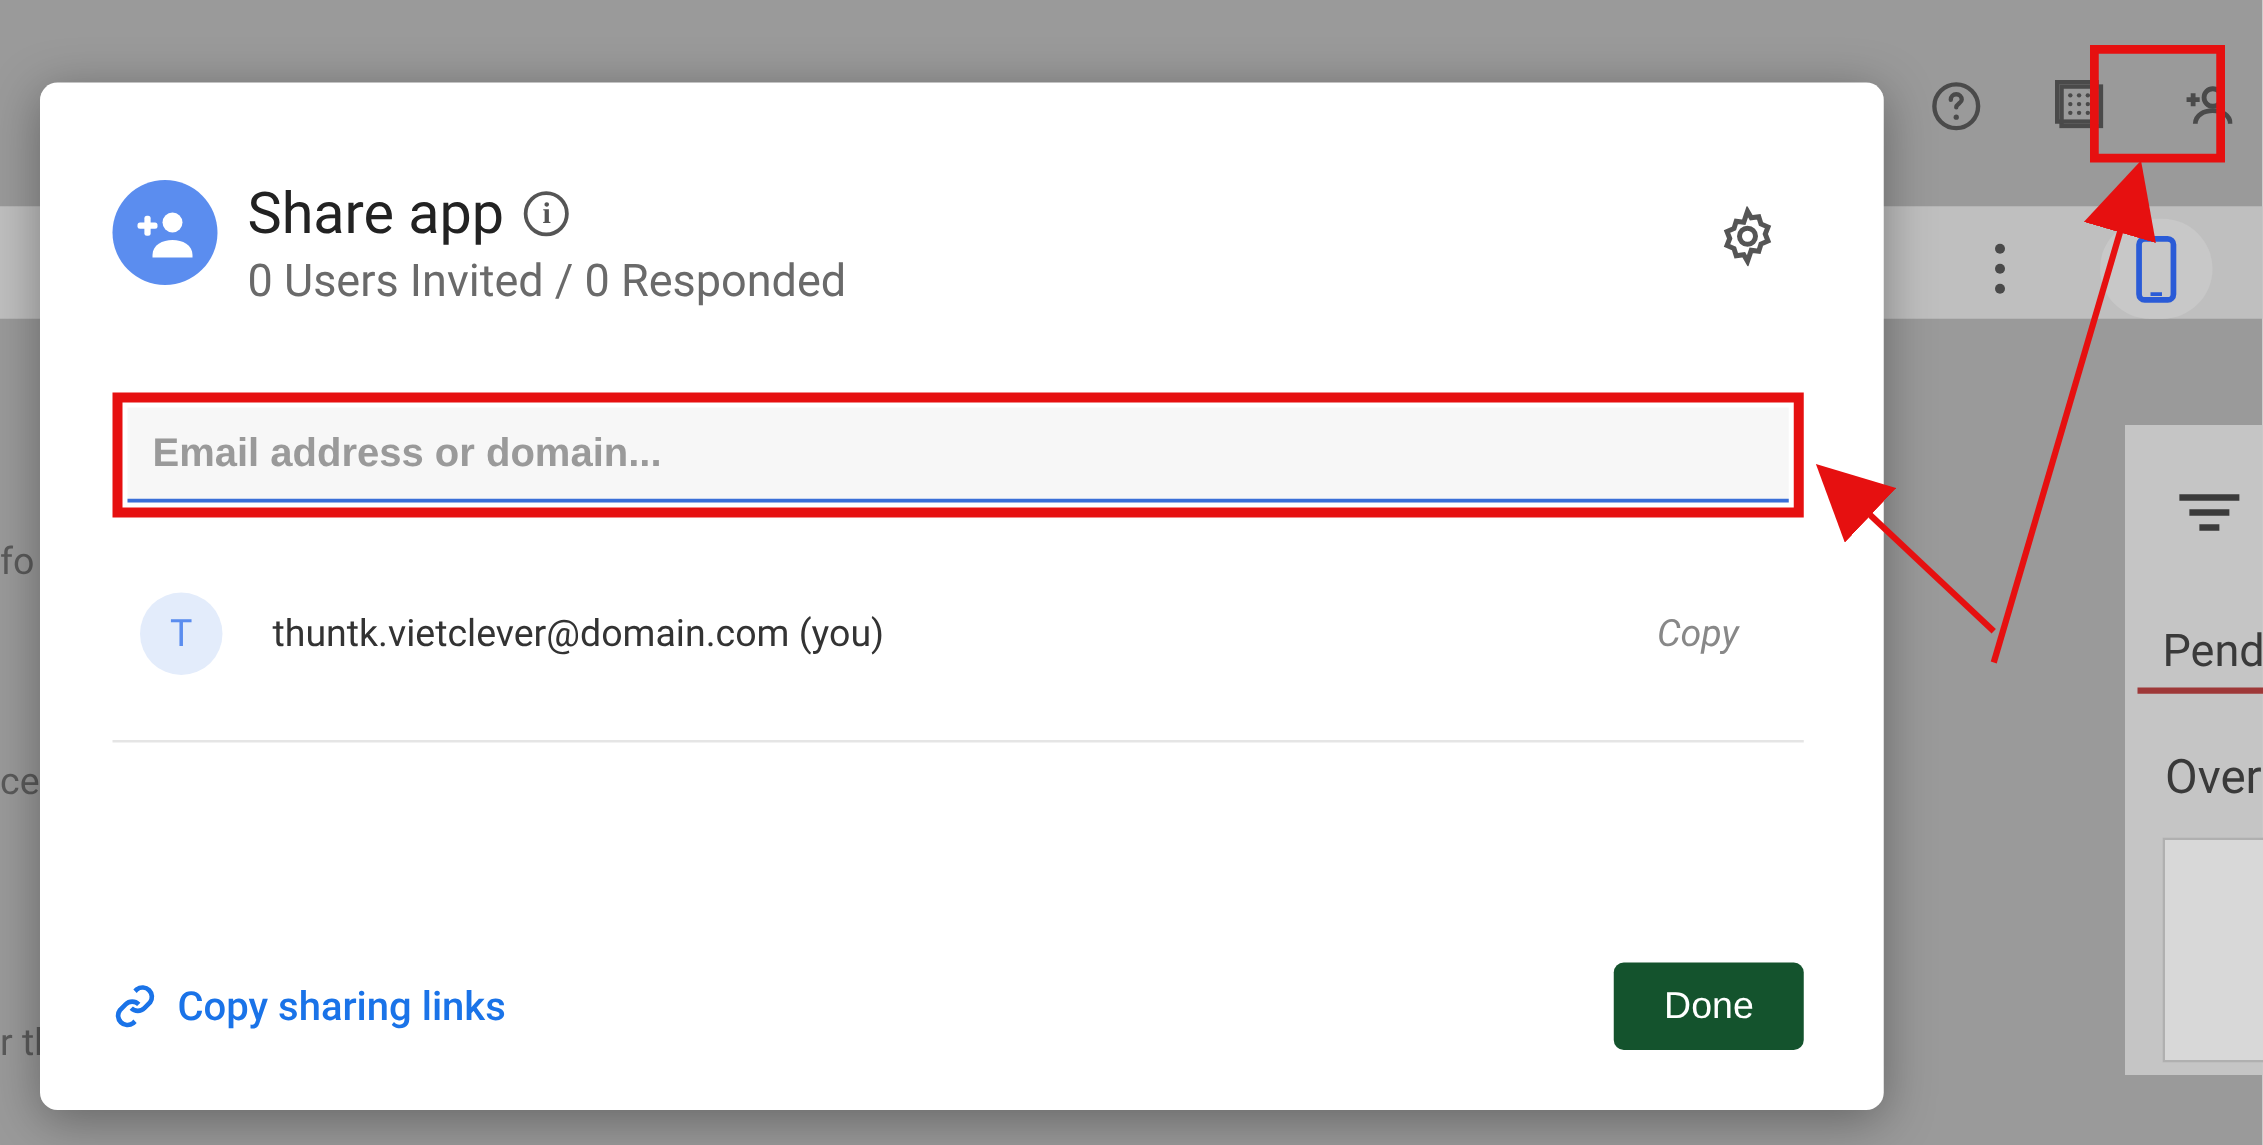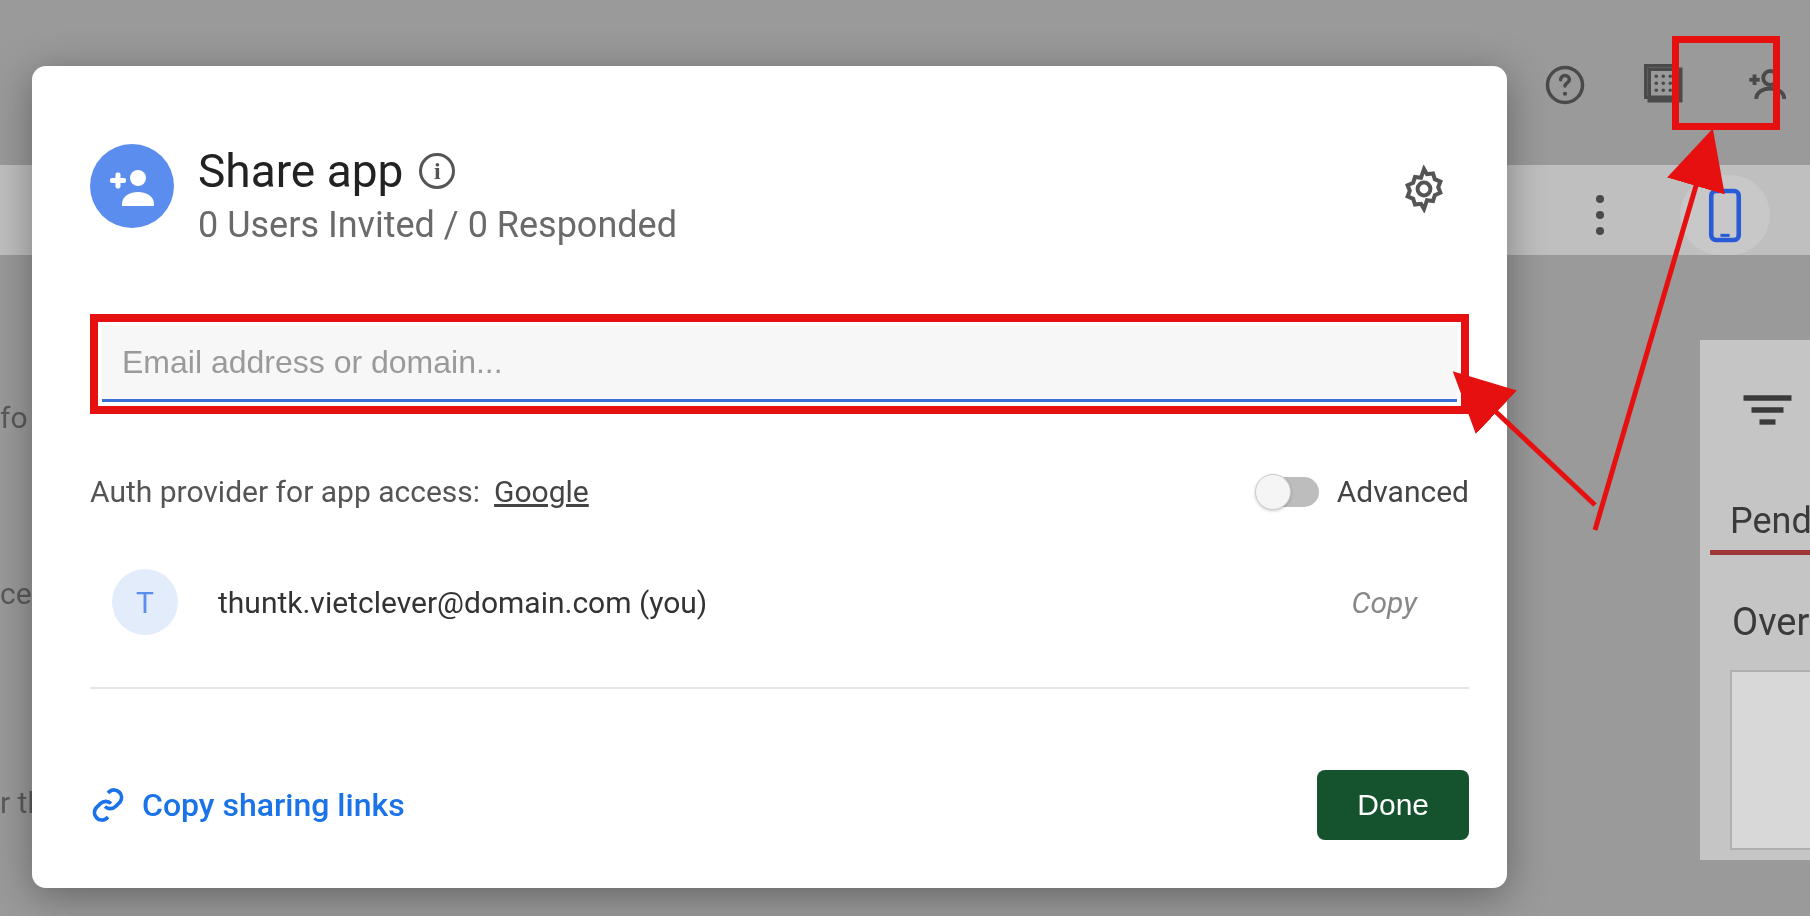--- a/index.html
+++ b/index.html
@@ -113,20 +113,21 @@
     background: #d8d8d8;
     border: 2px solid #b0b0b0;
   }
   
   
   .bg-left-text {
     position: absolute;
     left: 0;
     font-size: 30px;
     color: #5a5a5a;
+    margin-top: 32px;
   }
   
   
   .highlight-adduser {
     position: absolute;
     top: 36px;
     right: 30px;
     width: 108px;
     height: 94px;
     border: 7px solid #e61010;
@@ -144,21 +145,21 @@
   .modal {
     position: absolute;
     top: 66px;
     left: 32px;
     width: 1475px;
     height: 822px;
     background: #fff;
     border-radius: 14px;
     box-shadow: 0 8px 40px rgba(0,0,0,0.35);
     z-index: 30;
-    padding: 78px 38px 48px 58px;
+    padding: 78px 64px 48px 58px;
     display: flex;
     flex-direction: column;
   }
   
   .modal-header {
     display: flex;
     align-items: flex-start;
     gap: 24px;
   }
   .header-avatar {
@@ -216,20 +217,21 @@
   .email-input {
     width: 100%;
     height: 76px;
     border: none;
     border-bottom: 3px solid #3a6fd8;
     background: #f7f7f7;
     font-size: 32px;
     padding: 0 20px;
     color: #333;
     outline: none;
+    font-weight: bold;
   }
   .email-input::placeholder {
     color: #9a9a9a;
   }
   
   
   .auth-row {
     margin-top: 60px;
     display: flex;
     align-items: center;
@@ -438,27 +440,20 @@
           <circle cx="12" cy="12" r="3.2"></circle>
           <path d="M12 2l1.5 2.6 3-0.4 0.9 2.9 2.8 1.2-1.1 2.8 1.1 2.8-2.8 1.2-0.9 2.9-3-0.4L12 22l-1.5-2.6-3 0.4-0.9-2.9-2.8-1.2 1.1-2.8-1.1-2.8 2.8-1.2 0.9-2.9 3 0.4z"></path>
         </svg>
     </div>
   </div>
 
   <div class="email-input-wrap">
     <input class="email-input" type="text" placeholder="Email address or domain..." style="">
   </div>
 
-  <div class="auth-row">
-    <span class="auth-label">Auth provider for app access:</span>
-    <span class="auth-provider">Google</span>
-    <span class="auth-spacer"></span>
-    <div class="toggle"></div>
-    <span class="advanced-label">Advanced</span>
-  </div>
 
   <div class="user-row">
     <div class="user-avatar">T</div>
     <div class="user-email">thuntk.vietclever@domain.com (you)</div>
     <span class="user-spacer"></span>
     <div class="user-role">Copy</div>
   </div>
 
   <div class="modal-footer">
     <div class="footer-link">

